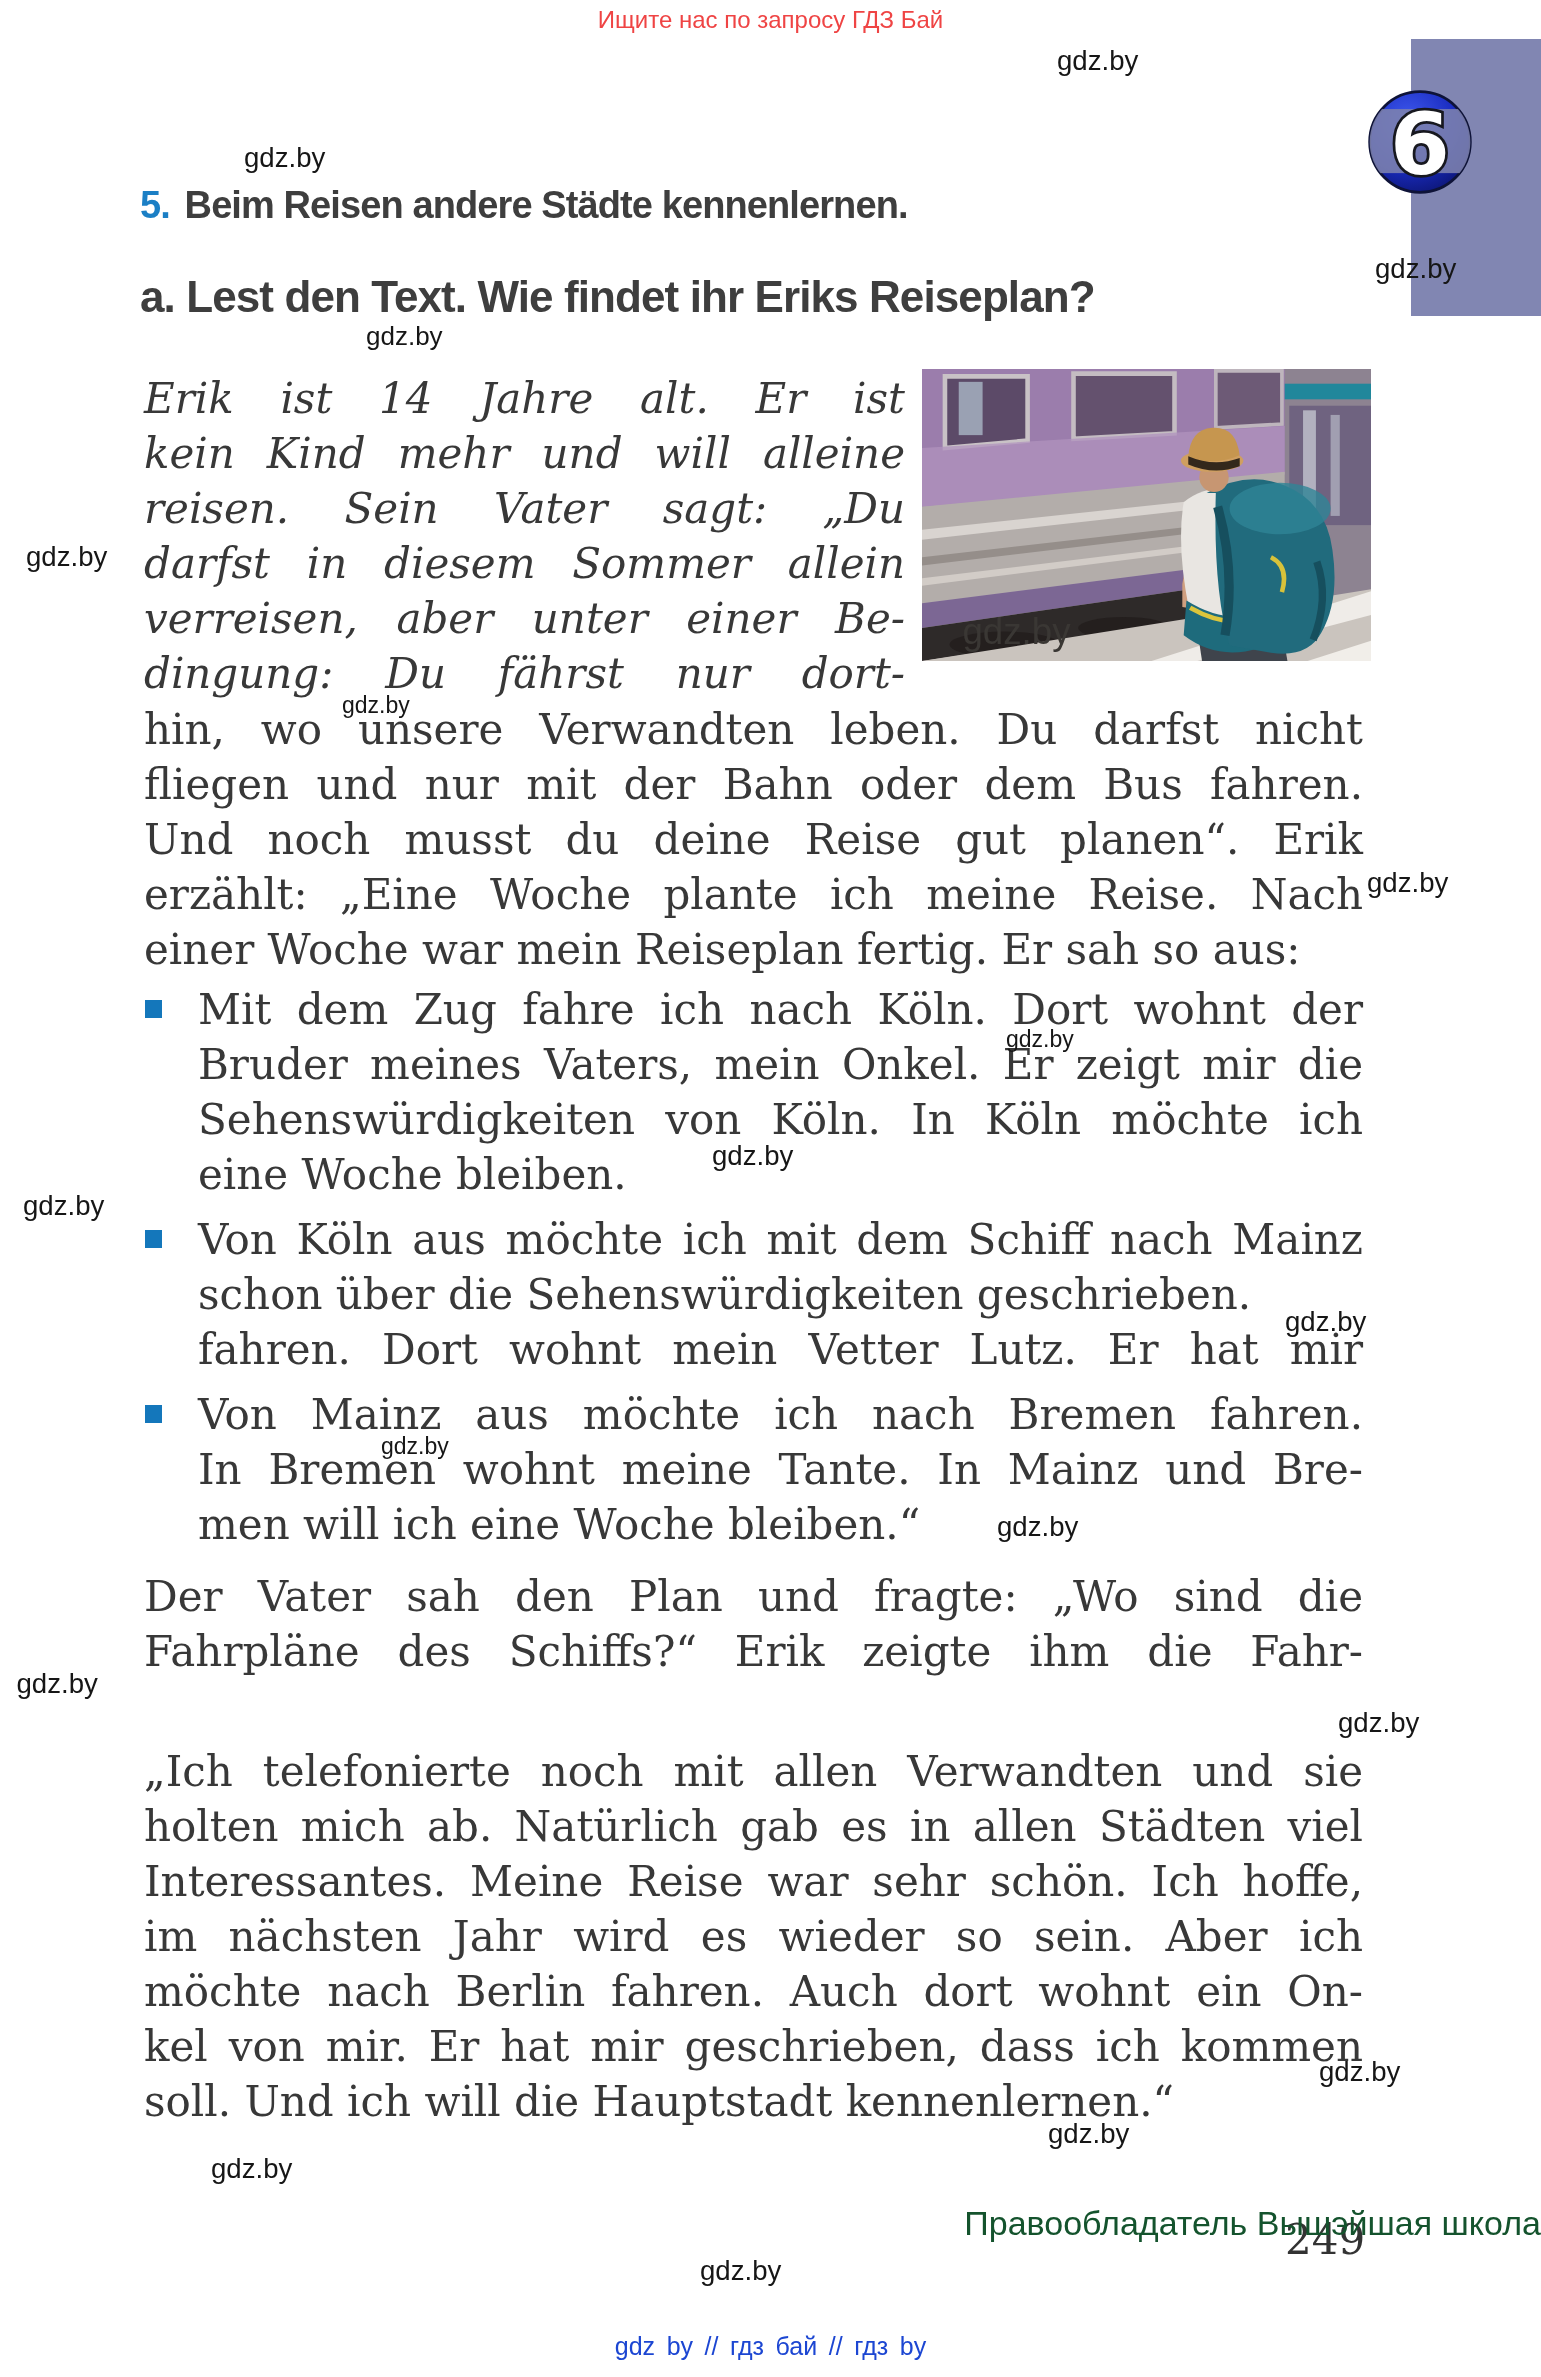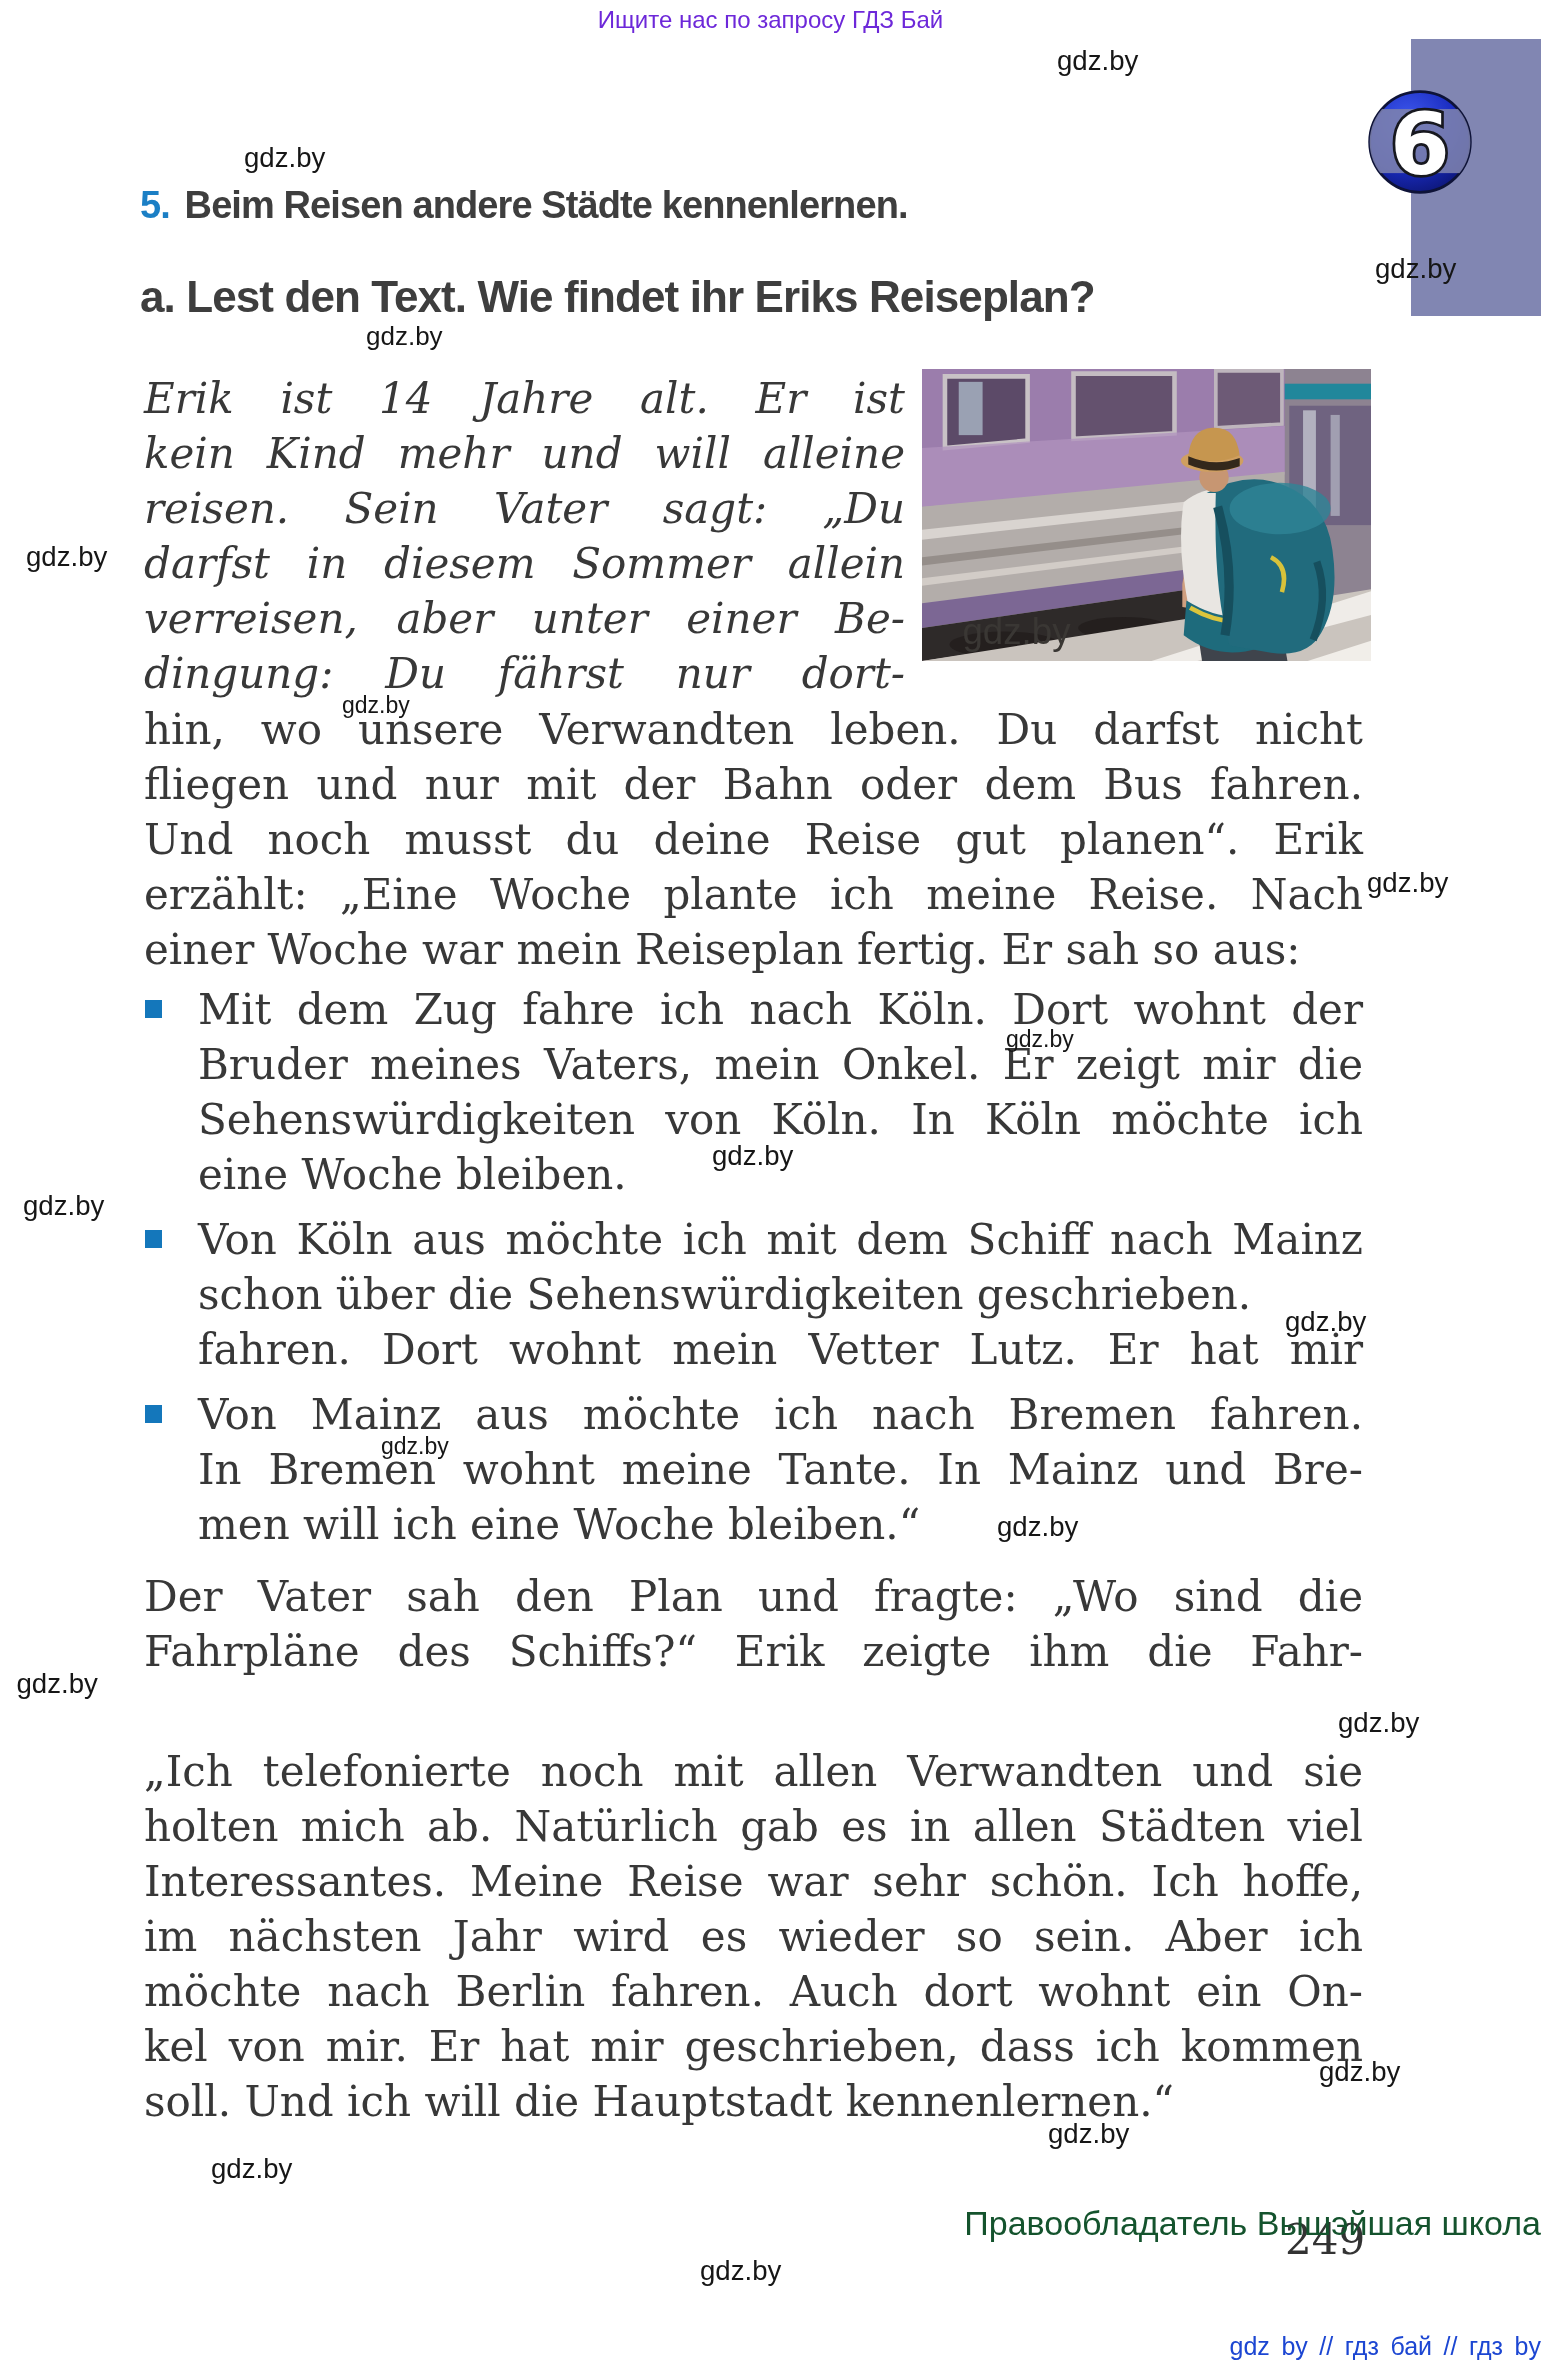--- a/index.html
+++ b/index.html
@@ -1,20 +1,20 @@
 <!DOCTYPE html>
 <html style="font-size:14.7px"><head>
 <meta charset="utf-8">
 <style>
   html,body{margin:0;padding:0;background:#9a9a9a;}
   .page{position:relative;width:1541px;height:2377px;background:#ffffff;margin:0 auto;
         font-family:"Liberation Sans",sans-serif;overflow:hidden;}
   .abs{position:absolute;}
 
-  .banner{left:0;right:0;top:5.5px;text-align:center;font-size:24px;color:#6d28d9;}
+  .banner{left:0;right:0;top:5.5px;text-align:center;font-size:24px;color:#ef4444;}
 
   .blue-box{left:1411px;top:39px;width:130px;height:277px;background:#8186B2;}
   .badge{left:1366px;top:88px;width:108px;height:108px;}
 
   .title{left:140px;top:184px;font-size:38px;font-weight:700;letter-spacing:-0.9px;
          color:#3E3E3E;white-space:nowrap;}
   .title .num{color:#1B7FC5;margin-right:14.7px;}
   .subtitle{left:140px;top:272px;font-size:44px;font-weight:700;letter-spacing:-0.9px;
             color:#3E3E3E;white-space:nowrap;}
 
@@ -30,21 +30,21 @@
 
   .bullet-item{left:144px;width:1219px;}
   .b1{top:982px;} .b2{top:1212px;} .b3{top:1387px;}
   .bsq{position:absolute;left:0.9px;top:18.4px;width:17.5px;height:17.5px;background:#1477BB;}
   .blines{margin-left:54px;}
 
   .photo{left:922px;top:369px;width:449px;height:292px;}
 
   .pagenum{left:1285px;top:2174px;font-size:42px;color:#333;font-family:"DejaVu Serif",serif;margin-top:41px;}
   .publisher{left:0;right:0;top:2204px;text-align:right;font-size:34px;color:#14532d;}
-  .flinks{left:0;right:0;top:2332px;text-align:right;font-size:25px;color:#1C46D2;word-spacing:4.6px;}
+  .flinks{left:0;right:0;top:2332px;text-align:center;font-size:25px;color:#1C46D2;word-spacing:4.6px;}
 
   .wm{position:absolute;color:#161616;font-size:27.6px;line-height:1.1;white-space:nowrap;}
 </style>
 </head>
 <body>
 
 <div class="page">
 
   <div class="abs banner">Ищите нас по запросу ГДЗ Бай</div>
 

